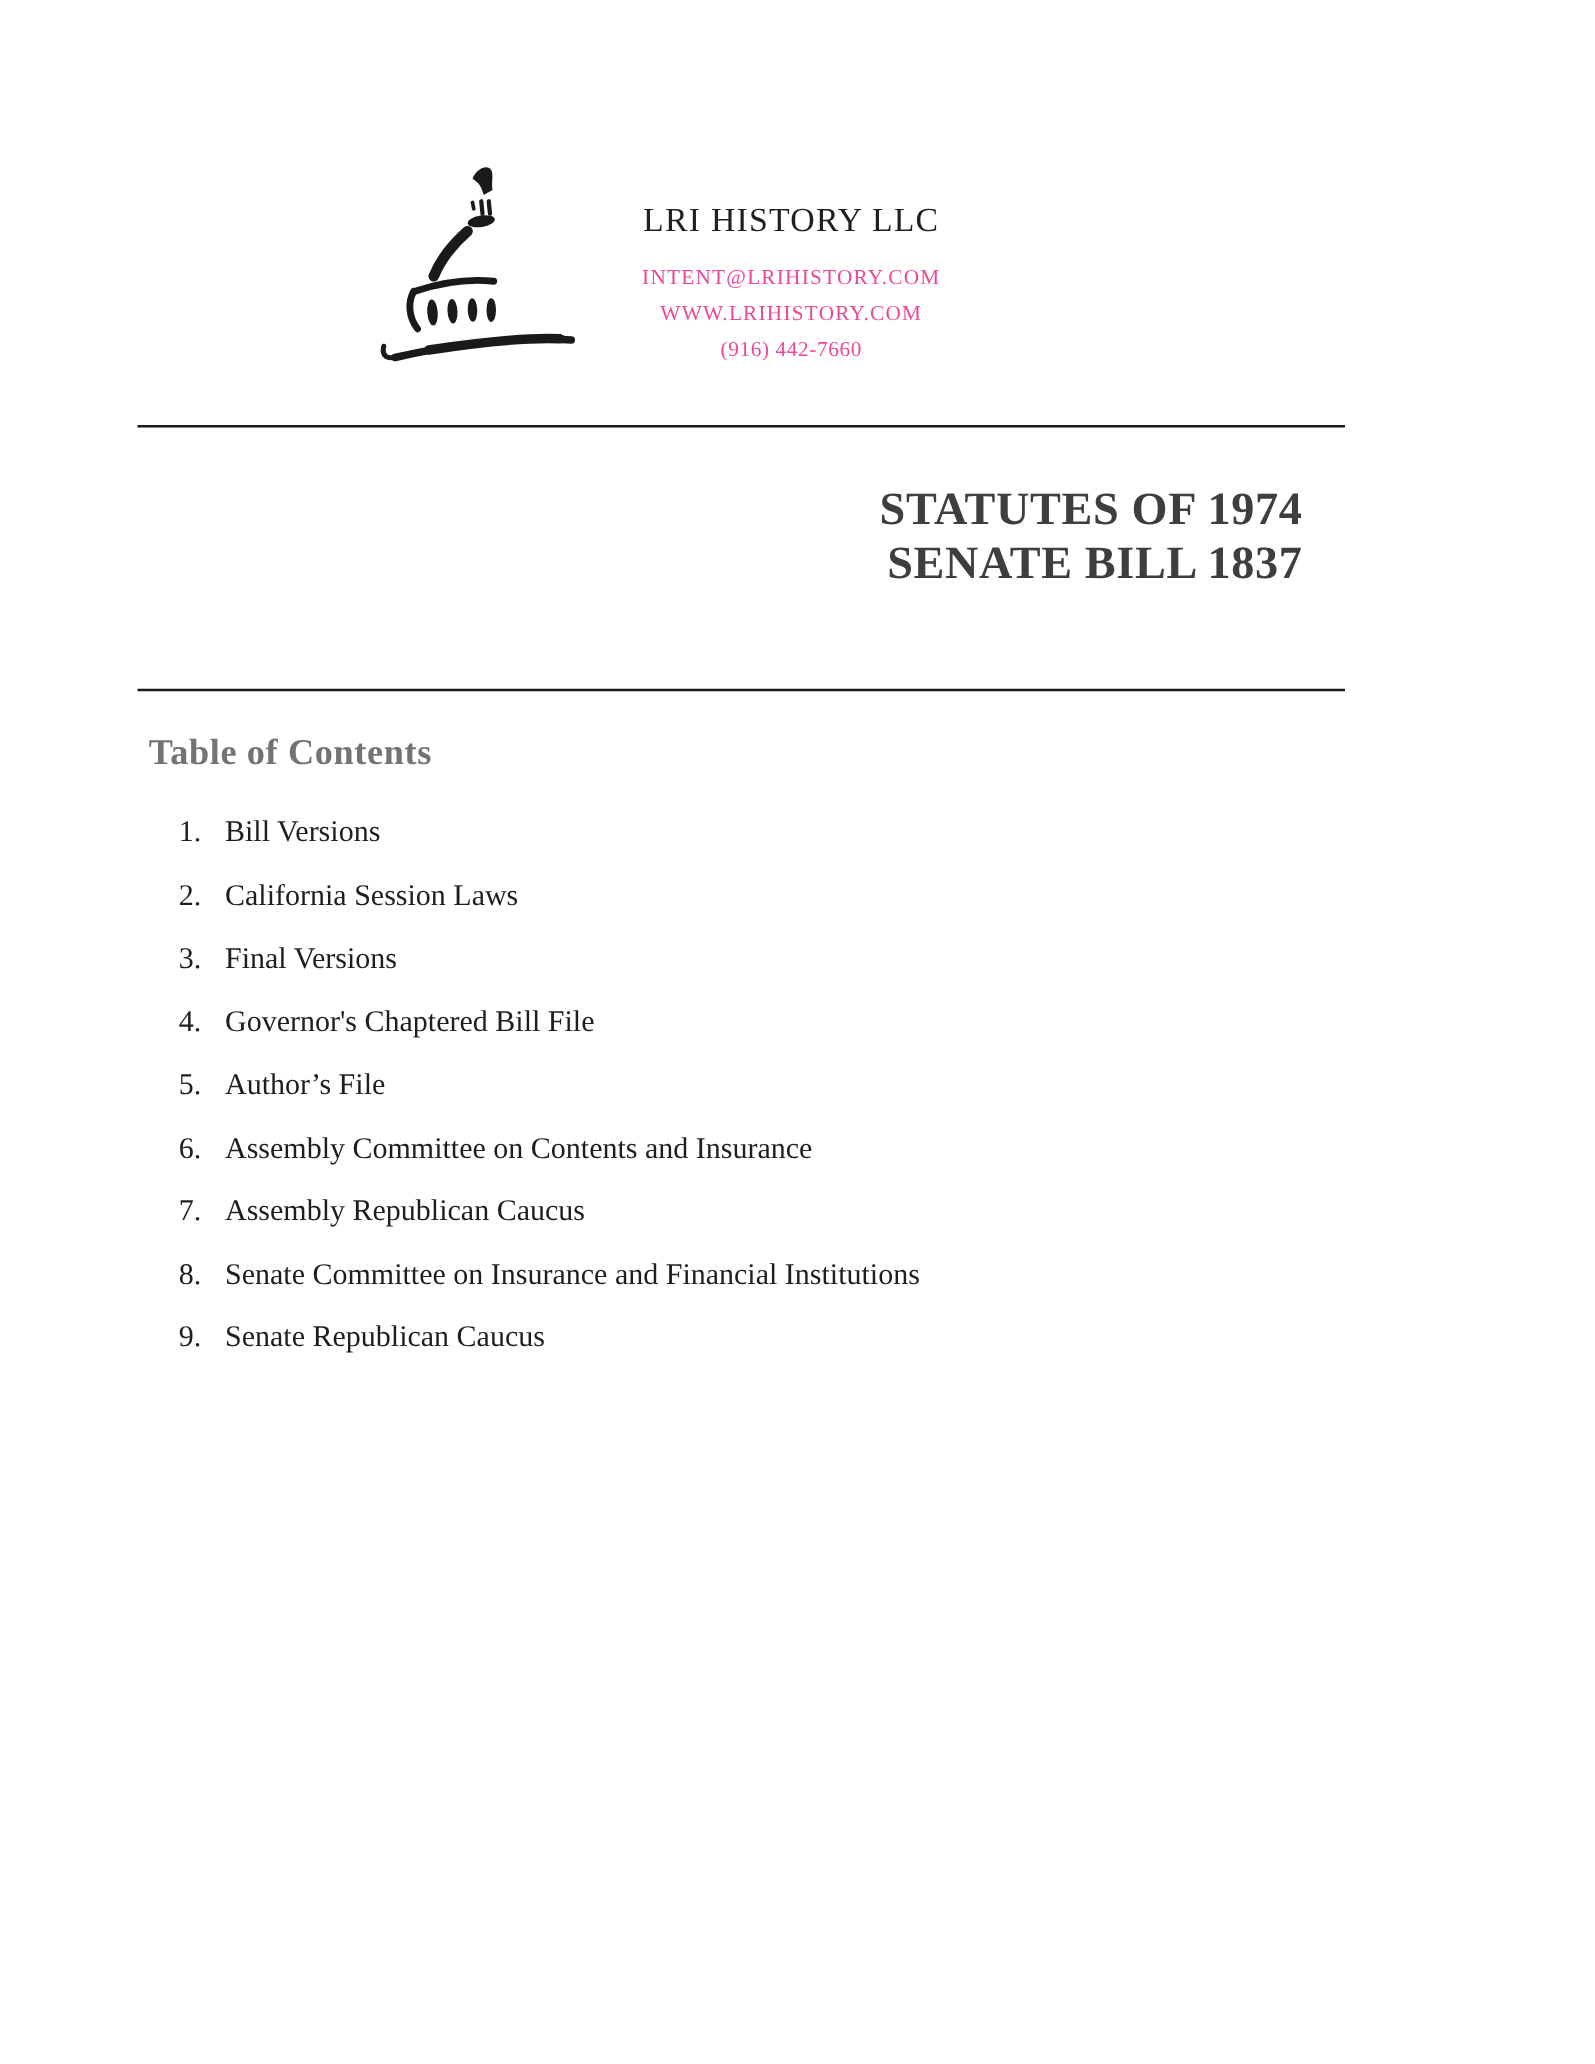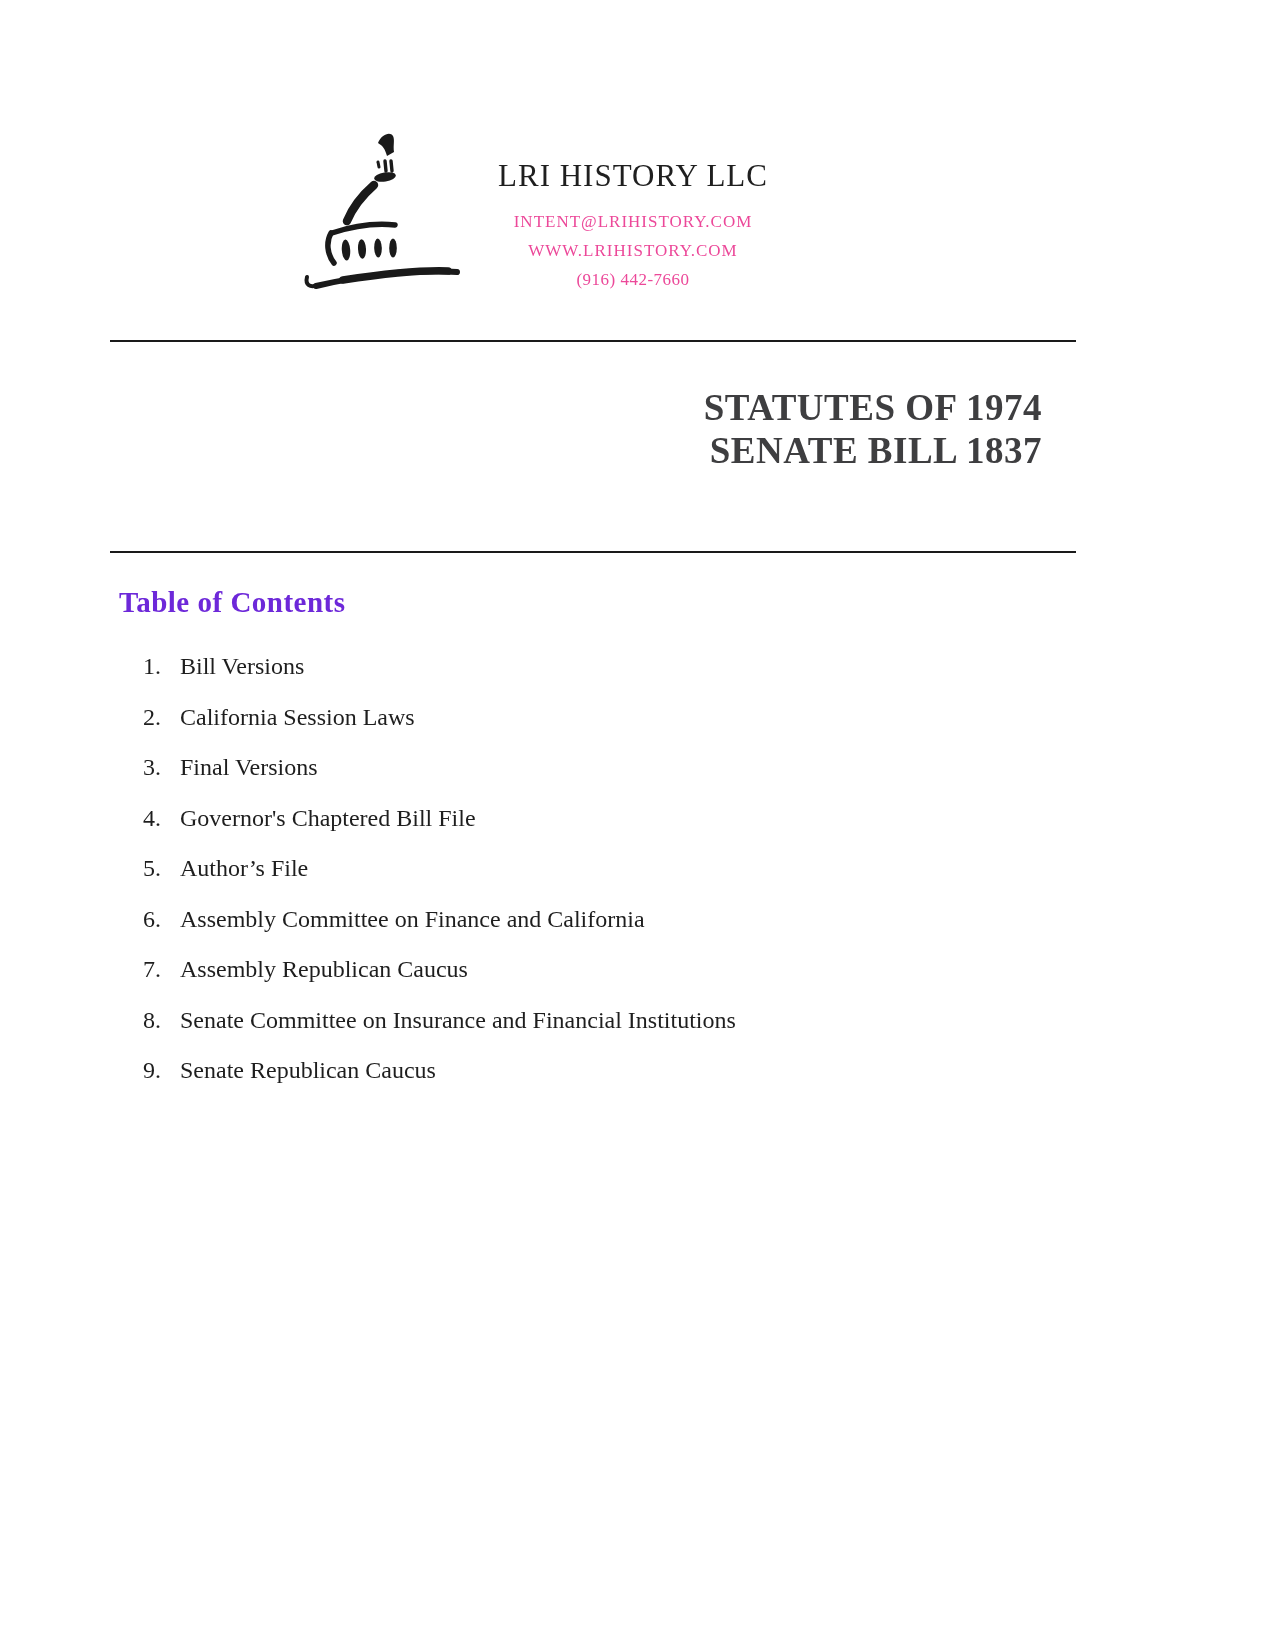--- a/index.html
+++ b/index.html
@@ -27,21 +27,21 @@
     height: 168px;
   }
   .letterhead {
     position: absolute;
     left: 452px;
     top: 158px;
     width: 362px;
     text-align: center;
   }
   .company-name {
-    font-size: 31px;
+    font-size: 27px;
     letter-spacing: 1px;
     color: #1f1f1f;
     line-height: 36px;
   }
   .contact-line {
     font-size: 17px;
     letter-spacing: 1px;
     color: #ec4899;
     line-height: 21px;
     margin-top: 8px;
@@ -76,21 +76,21 @@
     white-space: pre-wrap;
   }
 
   
   .toc-title {
     position: absolute;
     left: 119px;
     top: 586px;
     font-size: 29px;
     font-weight: bold;
-    color: #6d28d9;
+    color: #737373;
     letter-spacing: 0.5px;
   }
   .toc-list {
     position: absolute;
     left: 143px;
     top: 651px;
     width: 900px;
   }
   .toc-item {
     display: flex;
@@ -182,21 +182,21 @@
     <div class="toc-item">
       <span class="toc-num">4.</span>
       <span class="toc-label">Governor's Chaptered Bill File</span>
     </div>
     <div class="toc-item">
       <span class="toc-num">5.</span>
       <span class="toc-label">Author’s File</span>
     </div>
     <div class="toc-item">
       <span class="toc-num">6.</span>
-      <span class="toc-label">Assembly Committee on Finance and California</span>
+      <span class="toc-label">Assembly Committee on Contents and Insurance</span>
     </div>
     <div class="toc-item">
       <span class="toc-num">7.</span>
       <span class="toc-label">Assembly Republican Caucus</span>
     </div>
     <div class="toc-item">
       <span class="toc-num">8.</span>
       <span class="toc-label">Senate Committee on Insurance and Financial Institutions</span>
     </div>
     <div class="toc-item">

